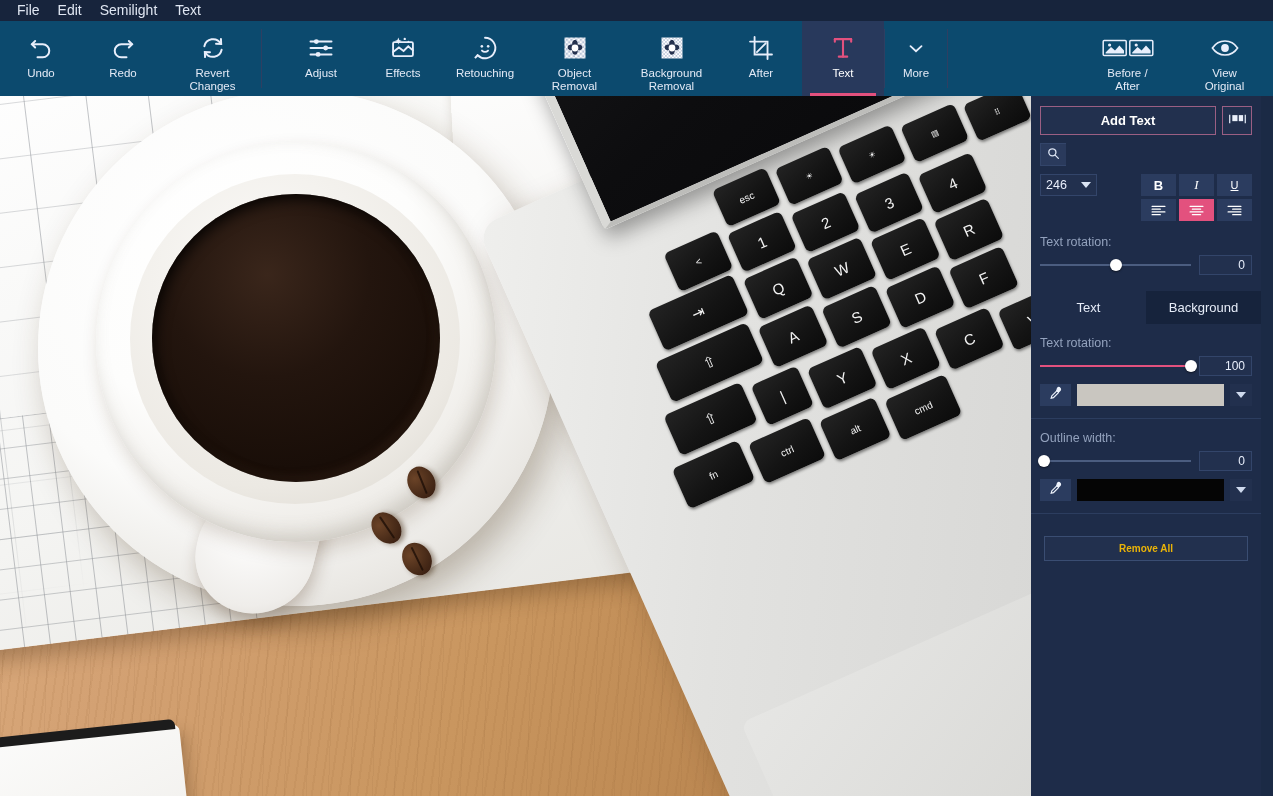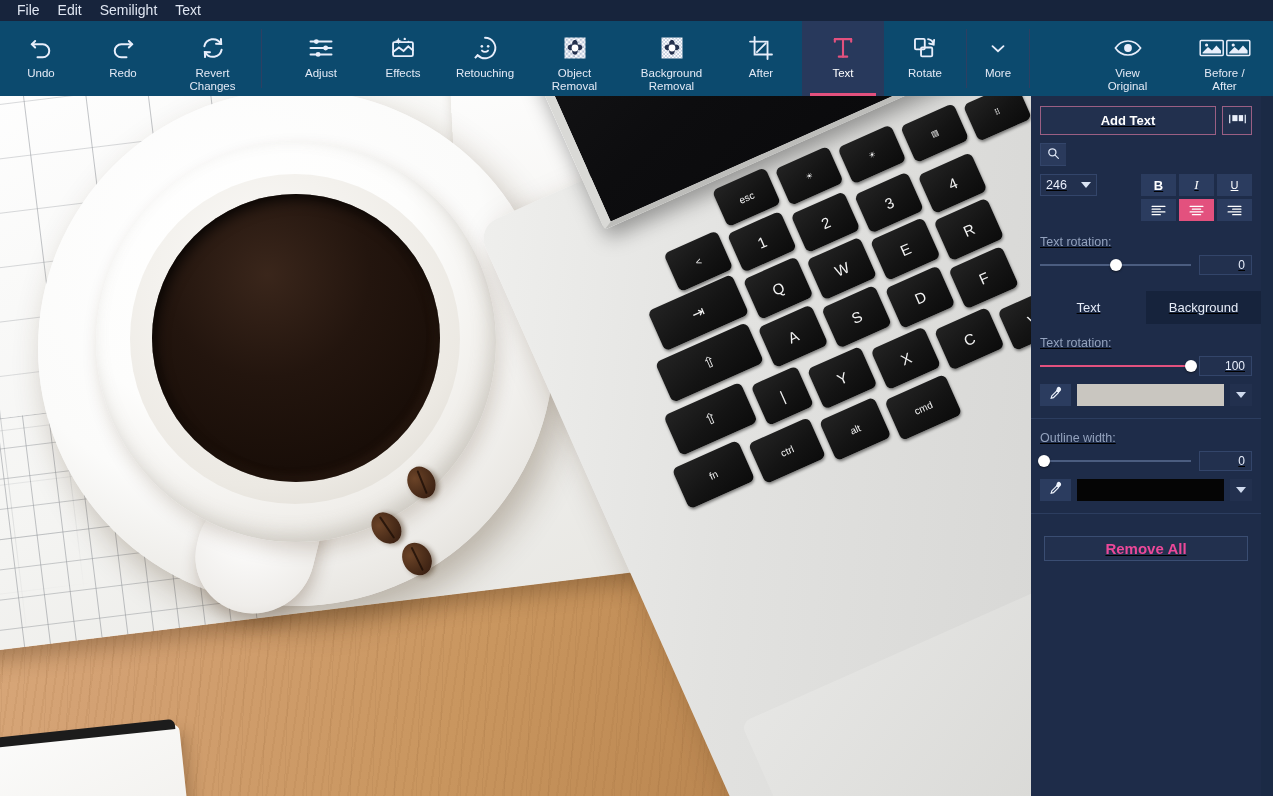--- a/index.html
+++ b/index.html
@@ -229,21 +229,20 @@
     content:""; position:absolute; left:4px; top:-6px; right:4px; height:10px;
     background:#1c1c1c; border-radius:6px 6px 0 0;
   }
 
   
   .panel {
     width: 230px;
     background: #1e2c49;
     display: flex; flex-direction: column;
     padding: 10px 9px 0 9px;
-    text-decoration: underline;
   }
   .add-row { display: flex; gap: 6px; }
   .add-text-btn {
     flex: 1; height: 29px;
     border: 1px solid #9b5f83;
     background: #22304e;
     color: #ffffff;
     font-size: 13px; font-weight: bold;
     display: flex; align-items: center; justify-content: center;
     cursor: pointer;
@@ -330,21 +329,21 @@
   }
   .swatch { flex: 1; height: 22px; cursor: pointer; }
   .sw-caret {
     width: 22px; height: 22px; background: #22304e;
     display: flex; align-items: center; justify-content: center; cursor: pointer;
   }
   .divider { margin-top: 12px; height: 1px; background: #2c3d5f; margin-left:-9px; margin-right:-9px;}
   .remove-all {
     margin: 22px 4px 0 4px; height: 25px;
     border: 1px solid #3a4d72; background: #22304e;
-    color: #ec4899; font-size: 15px; font-weight: bold;
+    color: #eab308; font-size: 10px; font-weight: bold;
     display: flex; align-items: center; justify-content: center; cursor: pointer;
   }
 </style>
 </head>
 <body>
 
 <div class="app">
 
   <div class="menubar">
     <div class="menubar-item">File</div>
@@ -484,71 +483,60 @@
           <path d="M5 4.4 H19"></path>
           <path d="M12 4.4 V19.4"></path>
           <path d="M8.4 19.4 H15.6"></path>
           <path d="M5 4.4 V6.6"></path>
             <path d="M19 4.4 V6.6"></path>
         </svg>
       </span>
       <span class="lbl">Text</span>
     </div>
 
-    <div class="tb-btn">
-      <span class="ic">
-        <svg width="28" height="28" viewBox="0 0 24 24" fill="none" stroke="#e8eefb" stroke-width="1.6" stroke-linecap="round">
-          <rect x="3.4" y="4.2" width="8.4" height="9" rx="1"></rect>
-          <rect x="8.6" y="11.6" width="9.6" height="7.6" rx="1"></rect>
-          <path d="M14.6 4.4 a5.4 5.4 0 0 1 4.6 4.4"></path>
-          <path d="M19.8 5 L19.4 9 L15.6 8.2"></path>
-        </svg>
-      </span>
-      <span class="lbl">Rotate</span>
-    </div>
 
     <div class="tb-sep"></div>
 
     <div class="tb-btn narrow">
       <span class="ic">
         <svg width="22" height="22" viewBox="0 0 24 24" fill="none" stroke="#e8eefb" stroke-width="2" stroke-linecap="round">
           <path d="M6 10 L12 15.5 L18 10"></path>
         </svg>
       </span>
       <span class="lbl">More</span>
     </div>
 
     <div class="tb-sep"></div>
 
     <div class="tb-spacer"></div>
-
-    <div class="tb-btn wide">
-      <span class="ic">
-        <svg width="30" height="24" viewBox="0 0 30 24" fill="none" stroke="#e8eefb" stroke-width="1.6">
-          <path d="M2.4 12 C6 6.6 11 5 15 5 s9 1.6 12.6 7 C24 17.4 19 19 15 19 s-9-1.6-12.6-7 Z"></path>
-          <circle cx="15" cy="12" r="3.9" fill="#e8eefb" stroke="none"></circle>
-        </svg>
-      </span>
-      <span class="lbl">View
-Original</span>
-    </div>
 
     <div class="tb-btn wide">
       <span class="ic">
         <svg width="52" height="24" viewBox="0 0 52 24" fill="none" stroke="#e8eefb" stroke-width="1.5">
           <rect x="1.2" y="4.5" width="23" height="15" rx="1"></rect>
           <path d="M3.6 16.4 L9 11 L13 14.4 L17.4 9.4 L22 14.6 V17.6 H3.6 Z" fill="#e8eefb" stroke="none"></path>
           <circle cx="7.6" cy="9" r="1.6" fill="#e8eefb" stroke="none"></circle>
           <rect x="27.8" y="4.5" width="23" height="15" rx="1"></rect>
           <path d="M30.2 16.4 L35.6 11 L39.6 14.4 L44 9.4 L48.6 14.6 V17.6 H30.2 Z" fill="#e8eefb" stroke="none"></path>
           <circle cx="34.2" cy="9" r="1.6" fill="#e8eefb" stroke="none"></circle>
         </svg>
       </span>
       <span class="lbl">Before /
 After</span>
+    </div>
+
+    <div class="tb-btn wide">
+      <span class="ic">
+        <svg width="30" height="24" viewBox="0 0 30 24" fill="none" stroke="#e8eefb" stroke-width="1.6">
+          <path d="M2.4 12 C6 6.6 11 5 15 5 s9 1.6 12.6 7 C24 17.4 19 19 15 19 s-9-1.6-12.6-7 Z"></path>
+          <circle cx="15" cy="12" r="3.9" fill="#e8eefb" stroke="none"></circle>
+        </svg>
+      </span>
+      <span class="lbl">View
+Original</span>
     </div>
 
   </div>
 
   <div class="body">
 
     <div class="canvas">
       <div class="photo">
         <div class="wood"></div>
 

